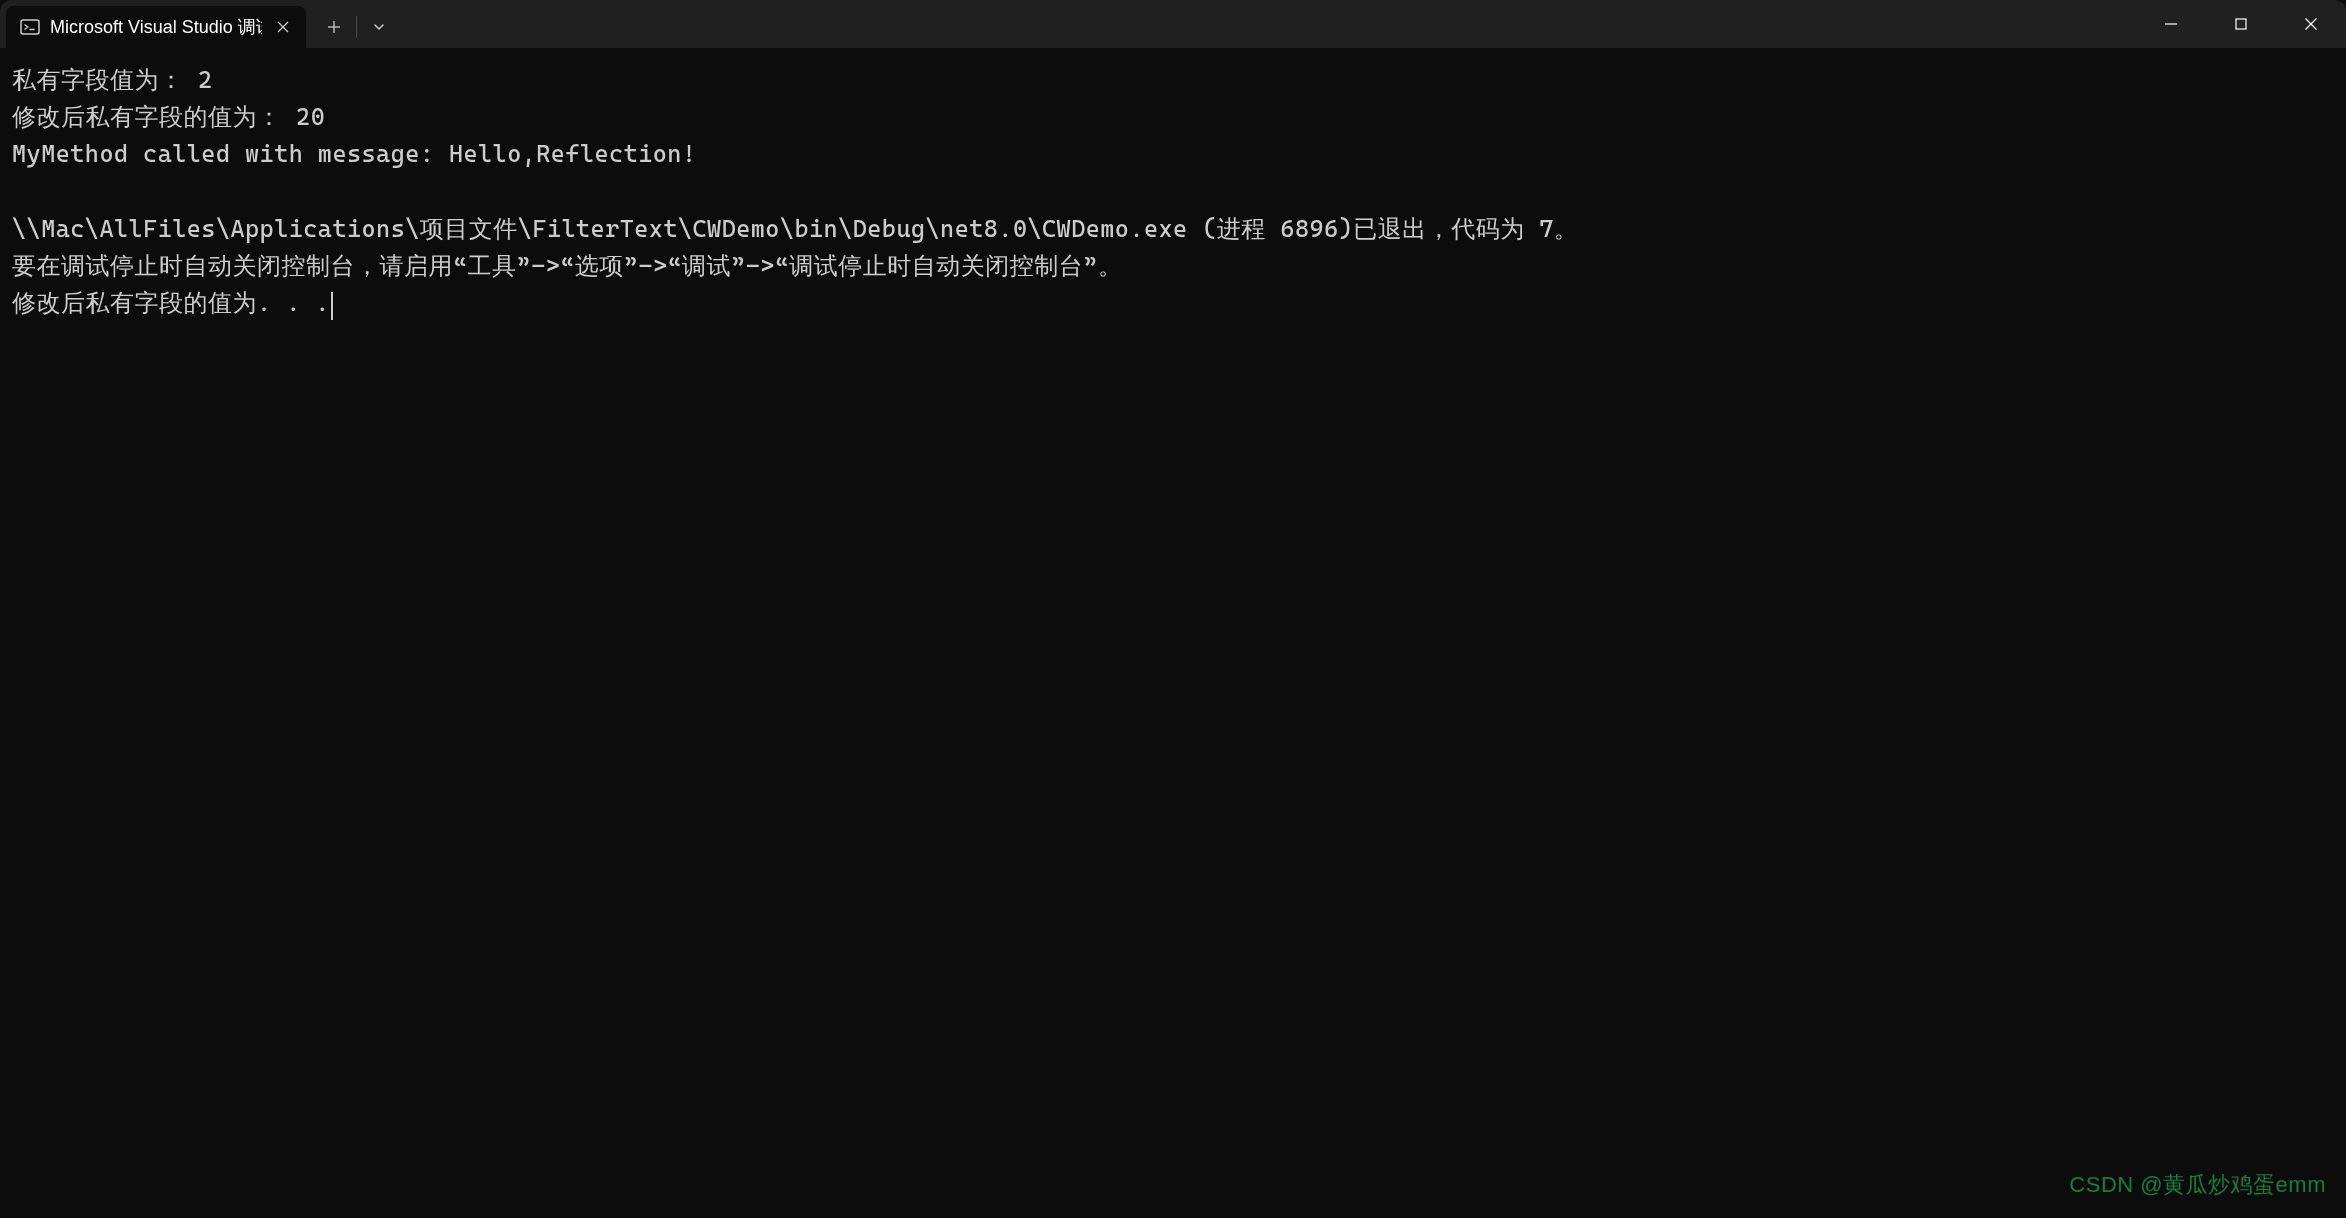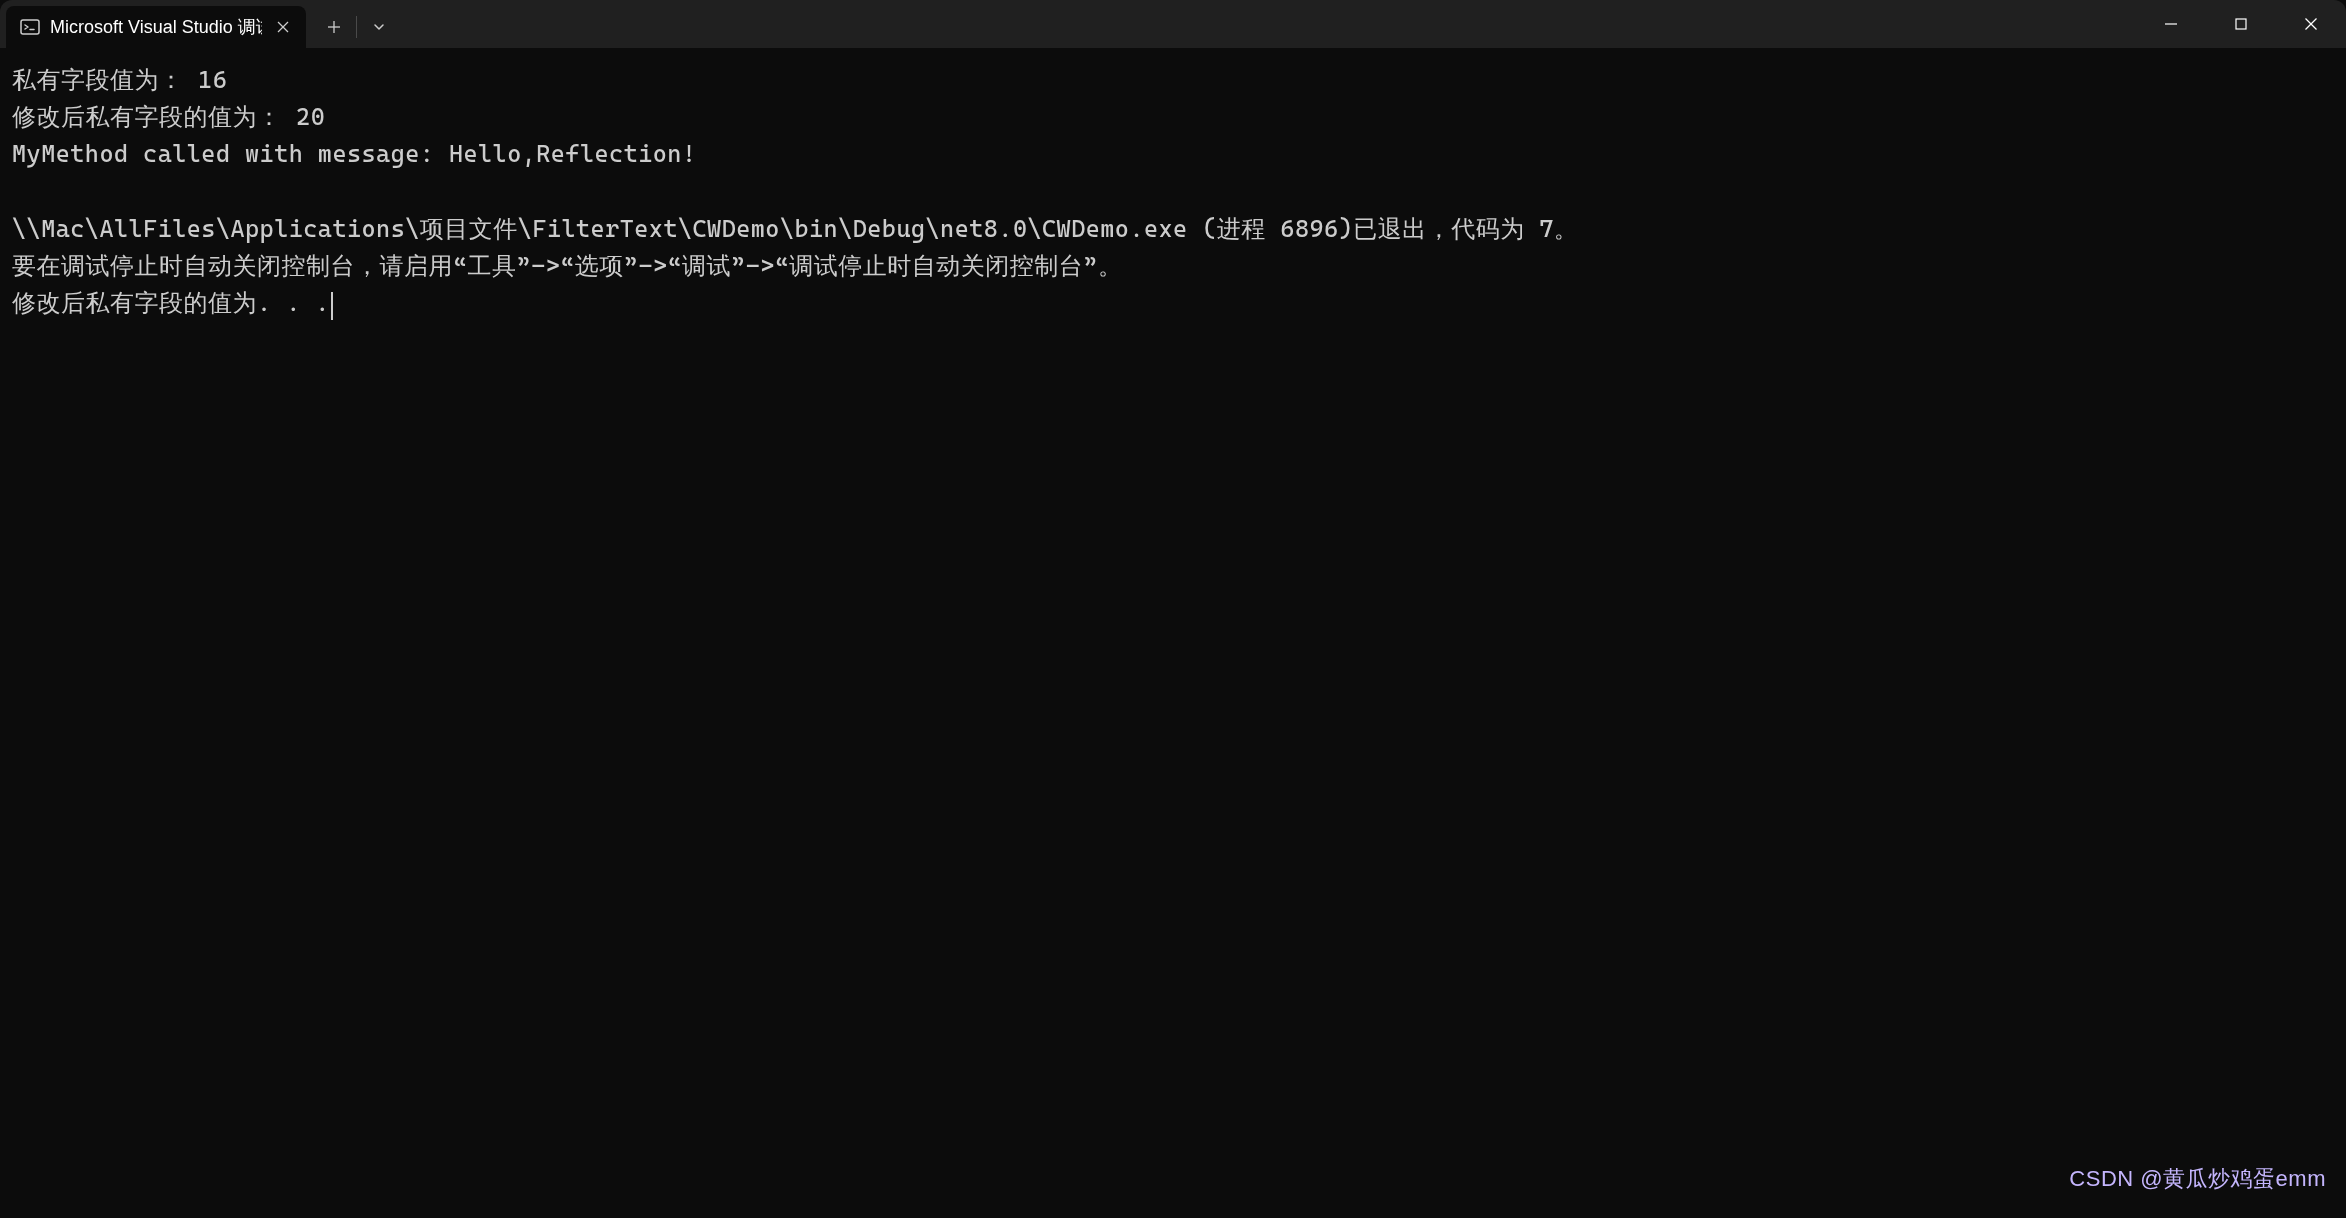--- a/index.html
+++ b/index.html
@@ -129,25 +129,25 @@
       width: 2px;
       height: 28px;
       background: #cccccc;
       vertical-align: text-bottom;
       margin-left: 1px;
       position: relative;
       top: 3px;
     }
     .watermark {
       position: absolute;
-      bottom: 24px;
+      bottom: 18px;
       right: 20px;
       font-family: "Segoe UI", Arial, sans-serif;
       font-size: 22px;
-      color: #c4b5fd;
+      color: #15803d;
       letter-spacing: 0.5px;
     }
   </style>
 </head>
 <body>
 
 <div class="titlebar">
   <div class="tab-area">
     <div class="tab">
       <span class="tab-icon">
@@ -192,21 +192,21 @@
     </div>
     <div class="win-btn close">
       <svg viewBox="0 0 14 14">
         <line x1="1.5" y1="1.5" x2="12.5" y2="12.5" stroke="#ffffff" stroke-width="1.2"></line>
         <line x1="12.5" y1="1.5" x2="1.5" y2="12.5" stroke="#ffffff" stroke-width="1.2"></line>
       </svg>
     </div>
   </div>
 </div>
 
-<div class="terminal-content"><span>私有字段值为： 16</span>
+<div class="terminal-content"><span>私有字段值为： 2</span>
 <span>修改后私有字段的值为： 20</span>
 <span>MyMethod called with message: Hello,Reflection!</span>
 <span></span>
 <span>\\Mac\AllFiles\Applications\项目文件\FilterText\CWDemo\bin\Debug\net8.0\CWDemo.exe (进程 6896)已退出，代码为 7。</span>
 <span>要在调试停止时自动关闭控制台，请启用“工具”-&gt;“选项”-&gt;“调试”-&gt;“调试停止时自动关闭控制台”。</span>
 <span>修改后私有字段的值为. . .</span><span class="cursor"></span></div>
 
 <div class="watermark">CSDN @黄瓜炒鸡蛋emm</div>
 
 </body></html>

